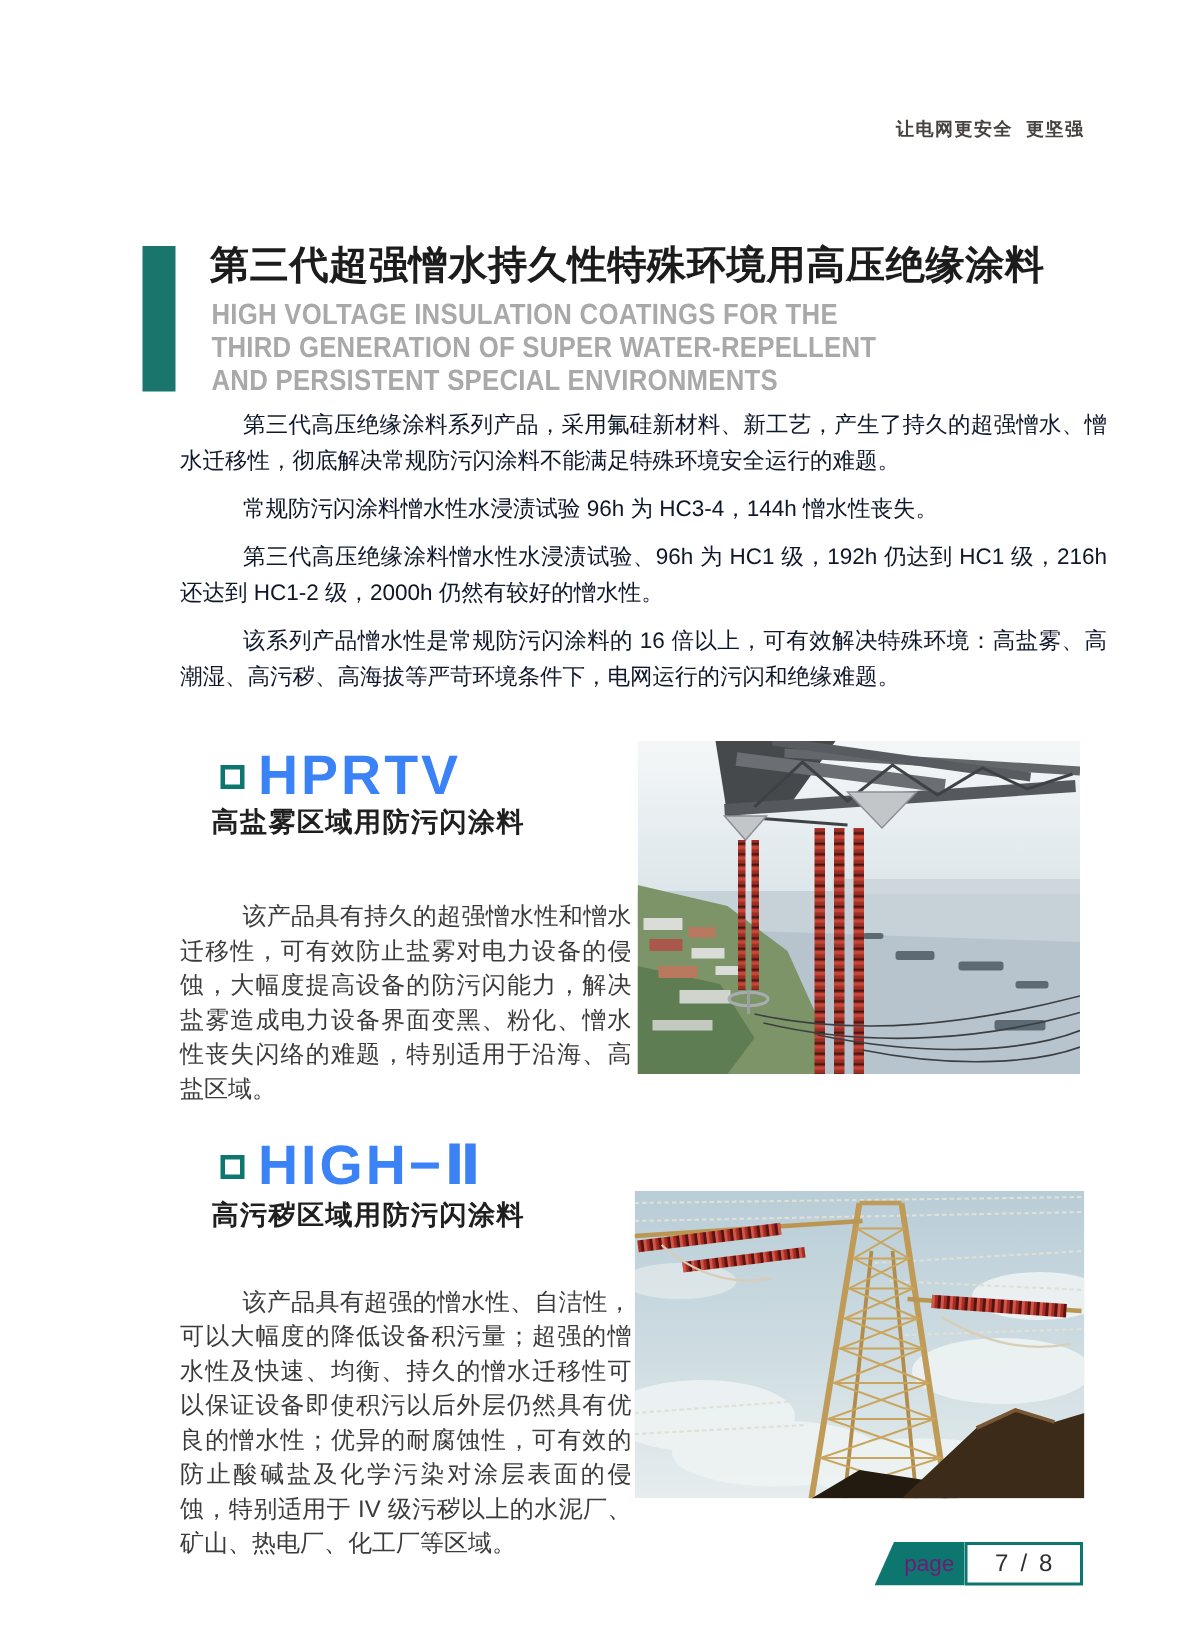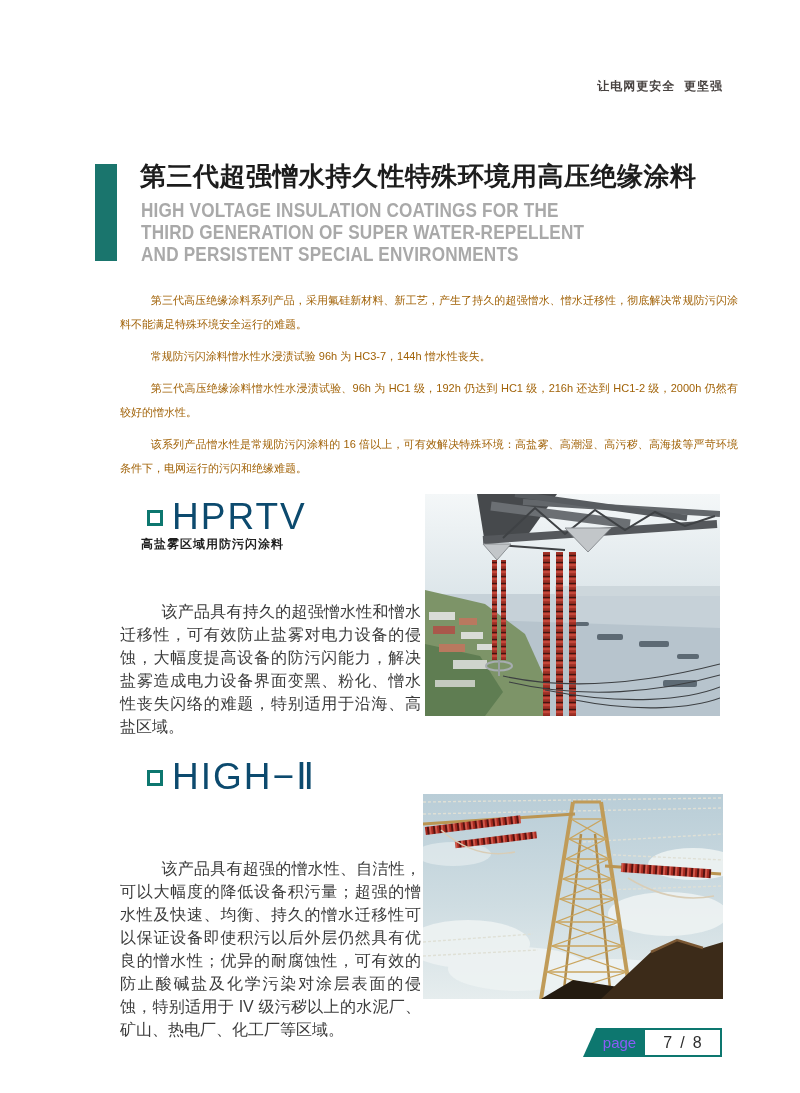--- a/index.html
+++ b/index.html
@@ -10,39 +10,39 @@
   .motto { position:absolute; top:62px; right:77px; font-size:12px; font-weight:bold;
            color:#474240; letter-spacing:1px; white-space:pre; }
 
   .accent-bar { position:absolute; left:95px; top:148px; width:22px; height:97px; background:#1a756d; }
   .doc-title { position:absolute; left:140px; top:143px; font-size:26px; line-height:34px;
                font-weight:bold; color:#1c1c1c; letter-spacing:.5px; white-space:nowrap; }
   .doc-sub { position:absolute; left:141px; top:183px; font-size:19.5px; line-height:22px;
              color:#a9a9a9; font-weight:bold; transform:scaleX(.88); transform-origin:left top;
              letter-spacing:.2px; }
 
-  .intro { position:absolute; left:120px; top:272px; width:618px; font-size:11px;
-           line-height:24px; text-align:justify; color:#a16207; }
+  .intro { position:absolute; left:120px; top:256px; width:618px; font-size:15px;
+           line-height:24px; text-align:justify; color:#0f172a; }
   .intro p { text-indent:2.8em; margin-bottom:8px; }
 
   .sec-square { position:absolute; width:16px; height:16px; border:3px solid #0d776f; background:transparent; }
-  .sec-title { position:absolute; font-size:37px; line-height:40px; font-weight:normal;
-               color:#0c4a6e; letter-spacing:2px; white-space:nowrap; }
-  .sec-sub { position:absolute; font-size:12px; font-weight:bold; color:#1f1f1f; letter-spacing:1px; white-space:nowrap; }
+  .sec-title { position:absolute; font-size:37px; line-height:40px; font-weight:bold;
+               color:#3b82f6; letter-spacing:2px; white-space:nowrap; }
+  .sec-sub { position:absolute; font-size:18px; font-weight:bold; color:#1f1f1f; letter-spacing:1px; white-space:nowrap; }
   .sec-body { position:absolute; left:120px; width:301px; font-size:16px; line-height:23px;
               text-align:justify; color:#3b3b3b; }
   .sec-body p { text-indent:2.6em; }
 
   .photo { position:absolute; overflow:hidden; }
   .photo svg { display:block; width:100%; height:100%; }
 
   .badge-flag { position:absolute; left:583px; top:1012px; width:60px; height:29px; }
   .badge-flag svg { position:absolute; inset:0; display:block; }
   .badge-flag .lbl { position:absolute; left:13px; top:0; right:0; bottom:0; display:flex;
-                     align-items:center; justify-content:center; color:#8b5cf6; font-size:15px; }
+                     align-items:center; justify-content:center; color:#701a75; font-size:15px; }
   .badge-num { position:absolute; left:643px; top:1012px; width:79px; height:29px;
                border:2px solid #0d776f; background:#fff; display:flex; align-items:center;
                justify-content:center; gap:8px; font-size:16px; color:#2e2e2e; }
 </style>
 </head>
 <body>
 
 <div class="page">
 
   <div class="motto">让电网更安全  更坚强</div>
@@ -50,21 +50,21 @@
   <div class="accent-bar"></div>
   <h1 class="doc-title">第三代超强憎水持久性特殊环境用高压绝缘涂料</h1>
   <div class="doc-sub">
     <div>HIGH VOLTAGE INSULATION COATINGS FOR THE</div>
     <div>THIRD GENERATION OF SUPER WATER-REPELLENT</div>
     <div>AND PERSISTENT SPECIAL ENVIRONMENTS</div>
   </div>
 
   <div class="intro">
     <p>第三代高压绝缘涂料系列产品，采用氟硅新材料、新工艺，产生了持久的超强憎水、憎水迁移性，彻底解决常规防污闪涂料不能满足特殊环境安全运行的难题。</p>
-    <p>常规防污闪涂料憎水性水浸渍试验 96h 为 HC3-7，144h 憎水性丧失。</p>
+    <p>常规防污闪涂料憎水性水浸渍试验 96h 为 HC3-4，144h 憎水性丧失。</p>
     <p>第三代高压绝缘涂料憎水性水浸渍试验、96h 为 HC1 级，192h 仍达到 HC1 级，216h 还达到 HC1-2 级，2000h 仍然有较好的憎水性。</p>
     <p>该系列产品憎水性是常规防污闪涂料的 16 倍以上，可有效解决特殊环境：高盐雾、高潮湿、高污秽、高海拔等严苛环境条件下，电网运行的污闪和绝缘难题。</p>
   </div>
 
   <span class="sec-square" style="left:147px; top:494px;"></span>
   <div class="sec-title" style="left:172px; top:481px;">HPRTV</div>
   <div class="sec-sub" style="left:141px; top:520px;">高盐雾区域用防污闪涂料</div>
   <div class="sec-body" style="top:584px;">
     <p>该产品具有持久的超强憎水性和憎水迁移性，可有效防止盐雾对电力设备的侵蚀，大幅度提高设备的防污闪能力，解决盐雾造成电力设备界面变黑、粉化、憎水性丧失闪络的难题，特别适用于沿海、高盐区域。</p>
   </div>
@@ -137,20 +137,21 @@
         <path d="M78 182 C 150 198, 225 188, 295 170"></path>
         <path d="M84 188 C 160 206, 235 198, 295 181"></path>
         <path d="M120 196 C 200 212, 262 206, 295 193"></path>
         <path d="M150 206 C 215 219, 268 214, 295 204"></path>
       </g>
     </svg>
   </figure>
 
   <span class="sec-square" style="left:147px; top:754px;"></span>
   <div class="sec-title" style="left:172px; top:741px;">HIGH−Ⅱ</div>
+  <div class="sec-sub" style="left:141px; top:782px;">高污秽区域用防污闪涂料</div>
   <div class="sec-body" style="top:841px;">
     <p>该产品具有超强的憎水性、自洁性，可以大幅度的降低设备积污量；超强的憎水性及快速、均衡、持久的憎水迁移性可以保证设备即使积污以后外层仍然具有优良的憎水性；优异的耐腐蚀性，可有效的防止酸碱盐及化学污染对涂层表面的侵蚀，特别适用于 IV 级污秽以上的水泥厂、矿山、热电厂、化工厂等区域。</p>
   </div>
 
   <figure class="photo" style="left:423px; top:778px; width:300px; height:205px;">
     <svg viewBox="0 0 300 205" preserveAspectRatio="none">
       <defs>
         <linearGradient id="sky2" x1="0" y1="0" x2="0" y2="1">
           <stop offset="0" stop-color="#b9cdd7"></stop>
           <stop offset="0.55" stop-color="#cfdde2"></stop>

